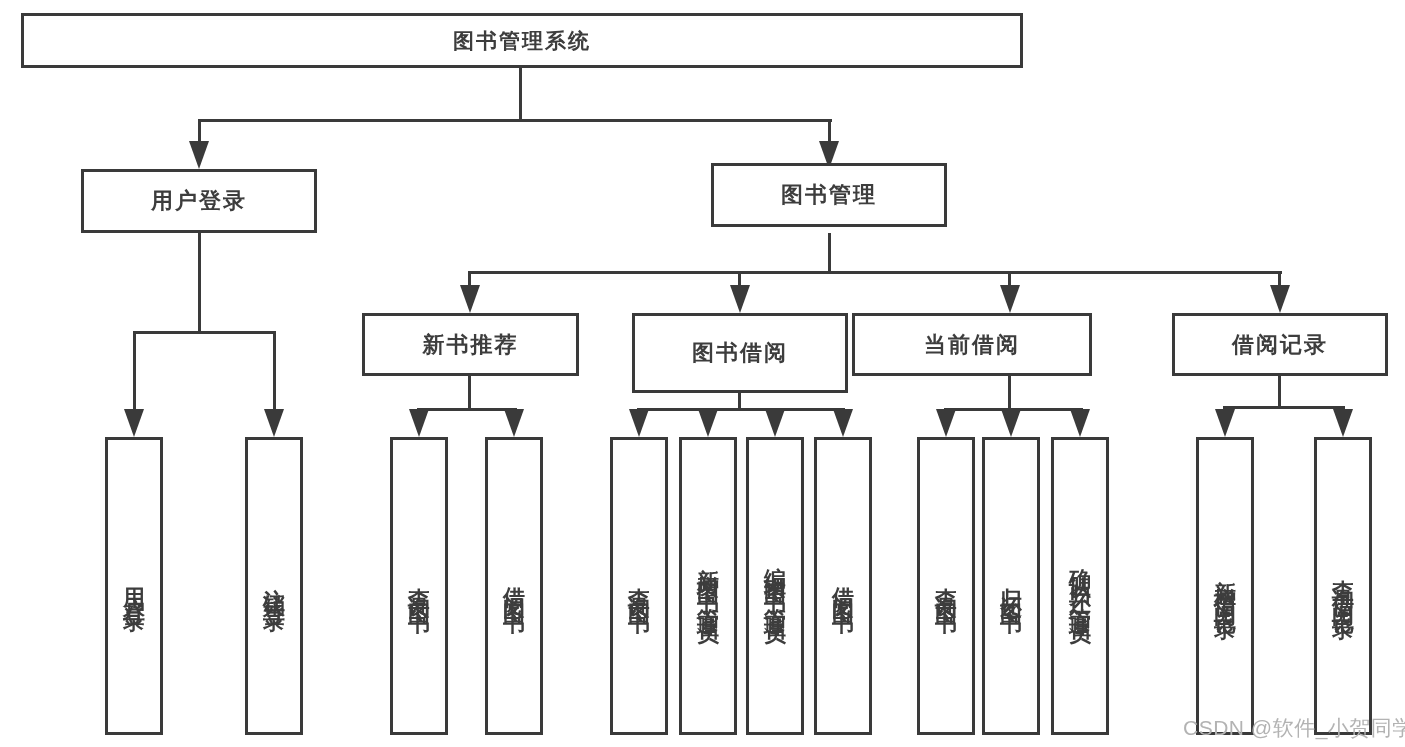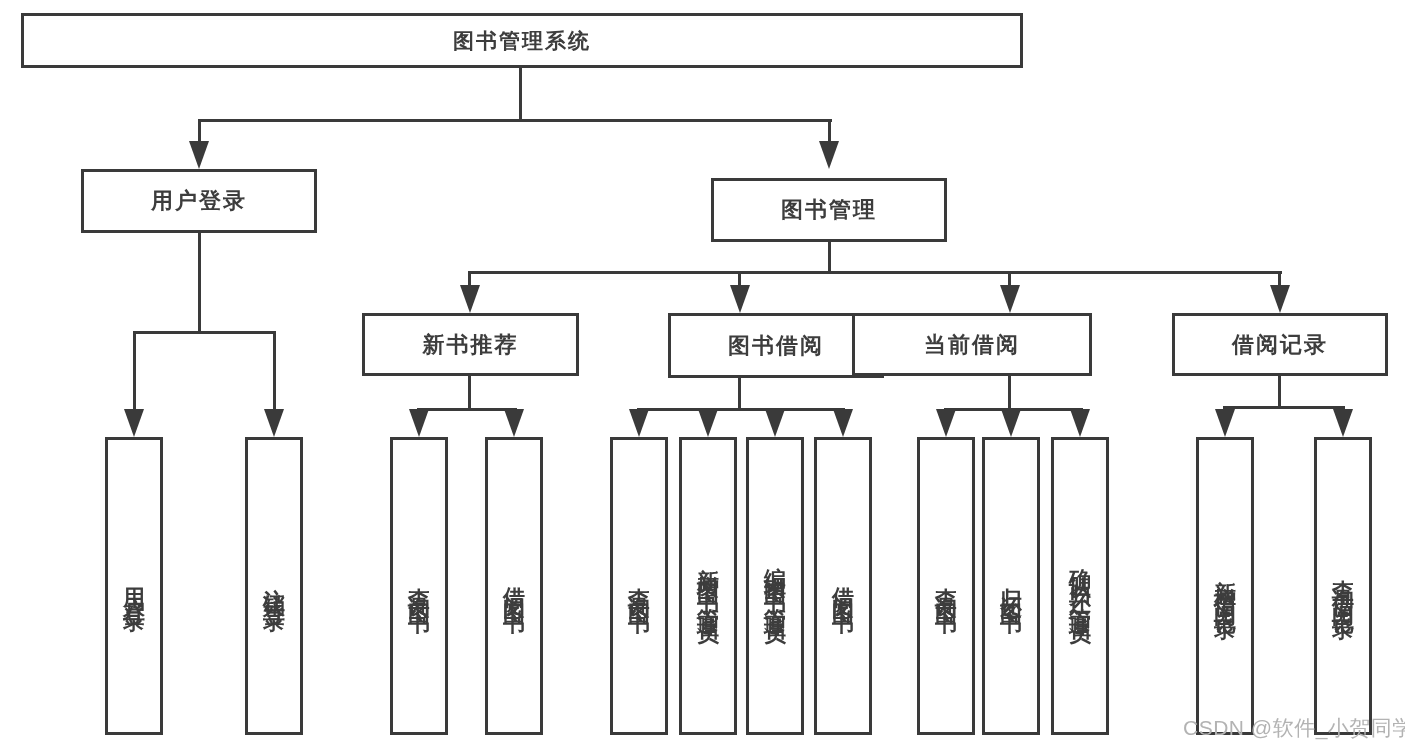--- a/index.html
+++ b/index.html
@@ -106,28 +106,28 @@
       <div class="arrow" style="left: 1333px; top: 409px;"></div>
     </div>
 
   <div class="box h root" style="left:21px; top:13px; width:1002px; height:55px;">
     <span>图书管理系统</span>
   </div>
 
   <div class="box h" style="left:81px; top:169px; width:236px; height:64px;">
     <span>用户登录</span>
   </div>
-  <div class="box h" style="left:711px; top:178px; width:236px; height:64px;">
+  <div class="box h" style="left:711px; top:163px; width:236px; height:64px;">
     <span>图书管理</span>
   </div>
 
   <div class="box h" style="left:362px; top:313px; width:217px; height:63px;">
     <span>新书推荐</span>
   </div>
-  <div class="box h" style="left:632px; top:313px; width:216px; height:65px;margin-left:36px;">
+  <div class="box h" style="left:632px; top:313px; width:216px; height:80px;">
     <span>图书借阅</span>
   </div>
   <div class="box h" style="left:852px; top:313px; width:240px; height:63px;">
     <span>当前借阅</span>
   </div>
   <div class="box h" style="left:1172px; top:313px; width:216px; height:63px;">
     <span>借阅记录</span>
   </div>
 
   <div class="box v" style="left:105px; top:437px; width:58px; height:298px;">

